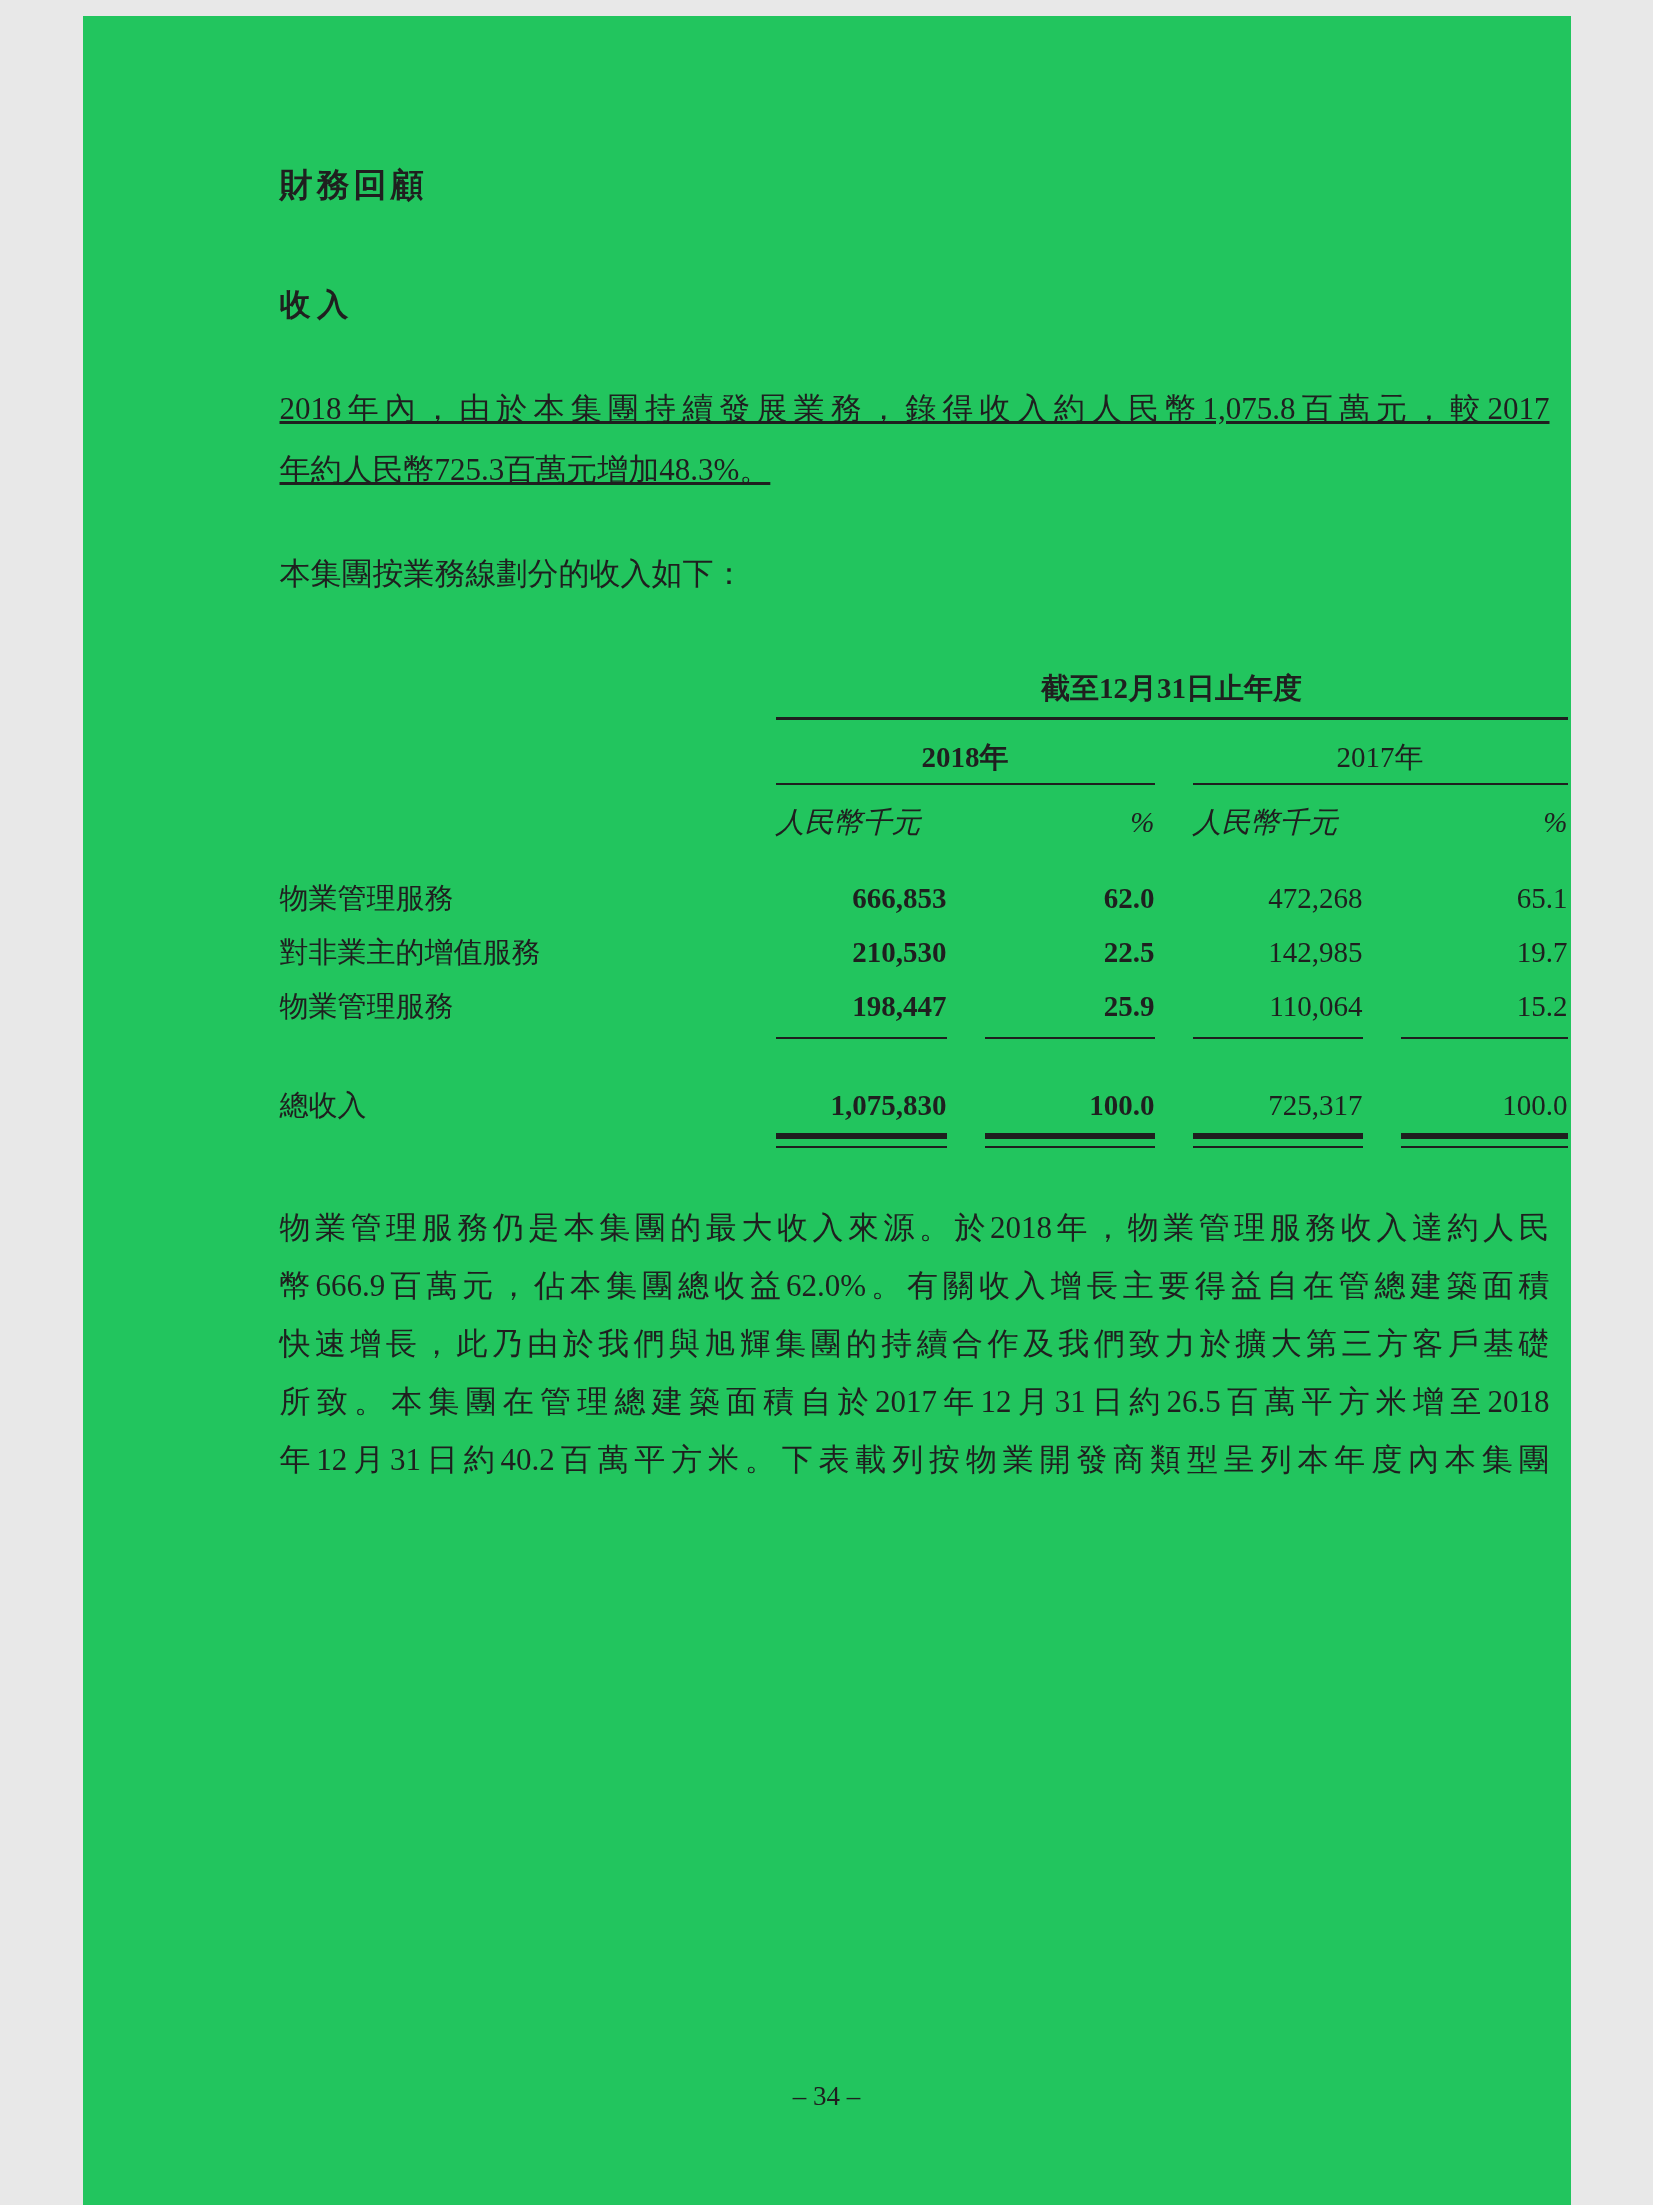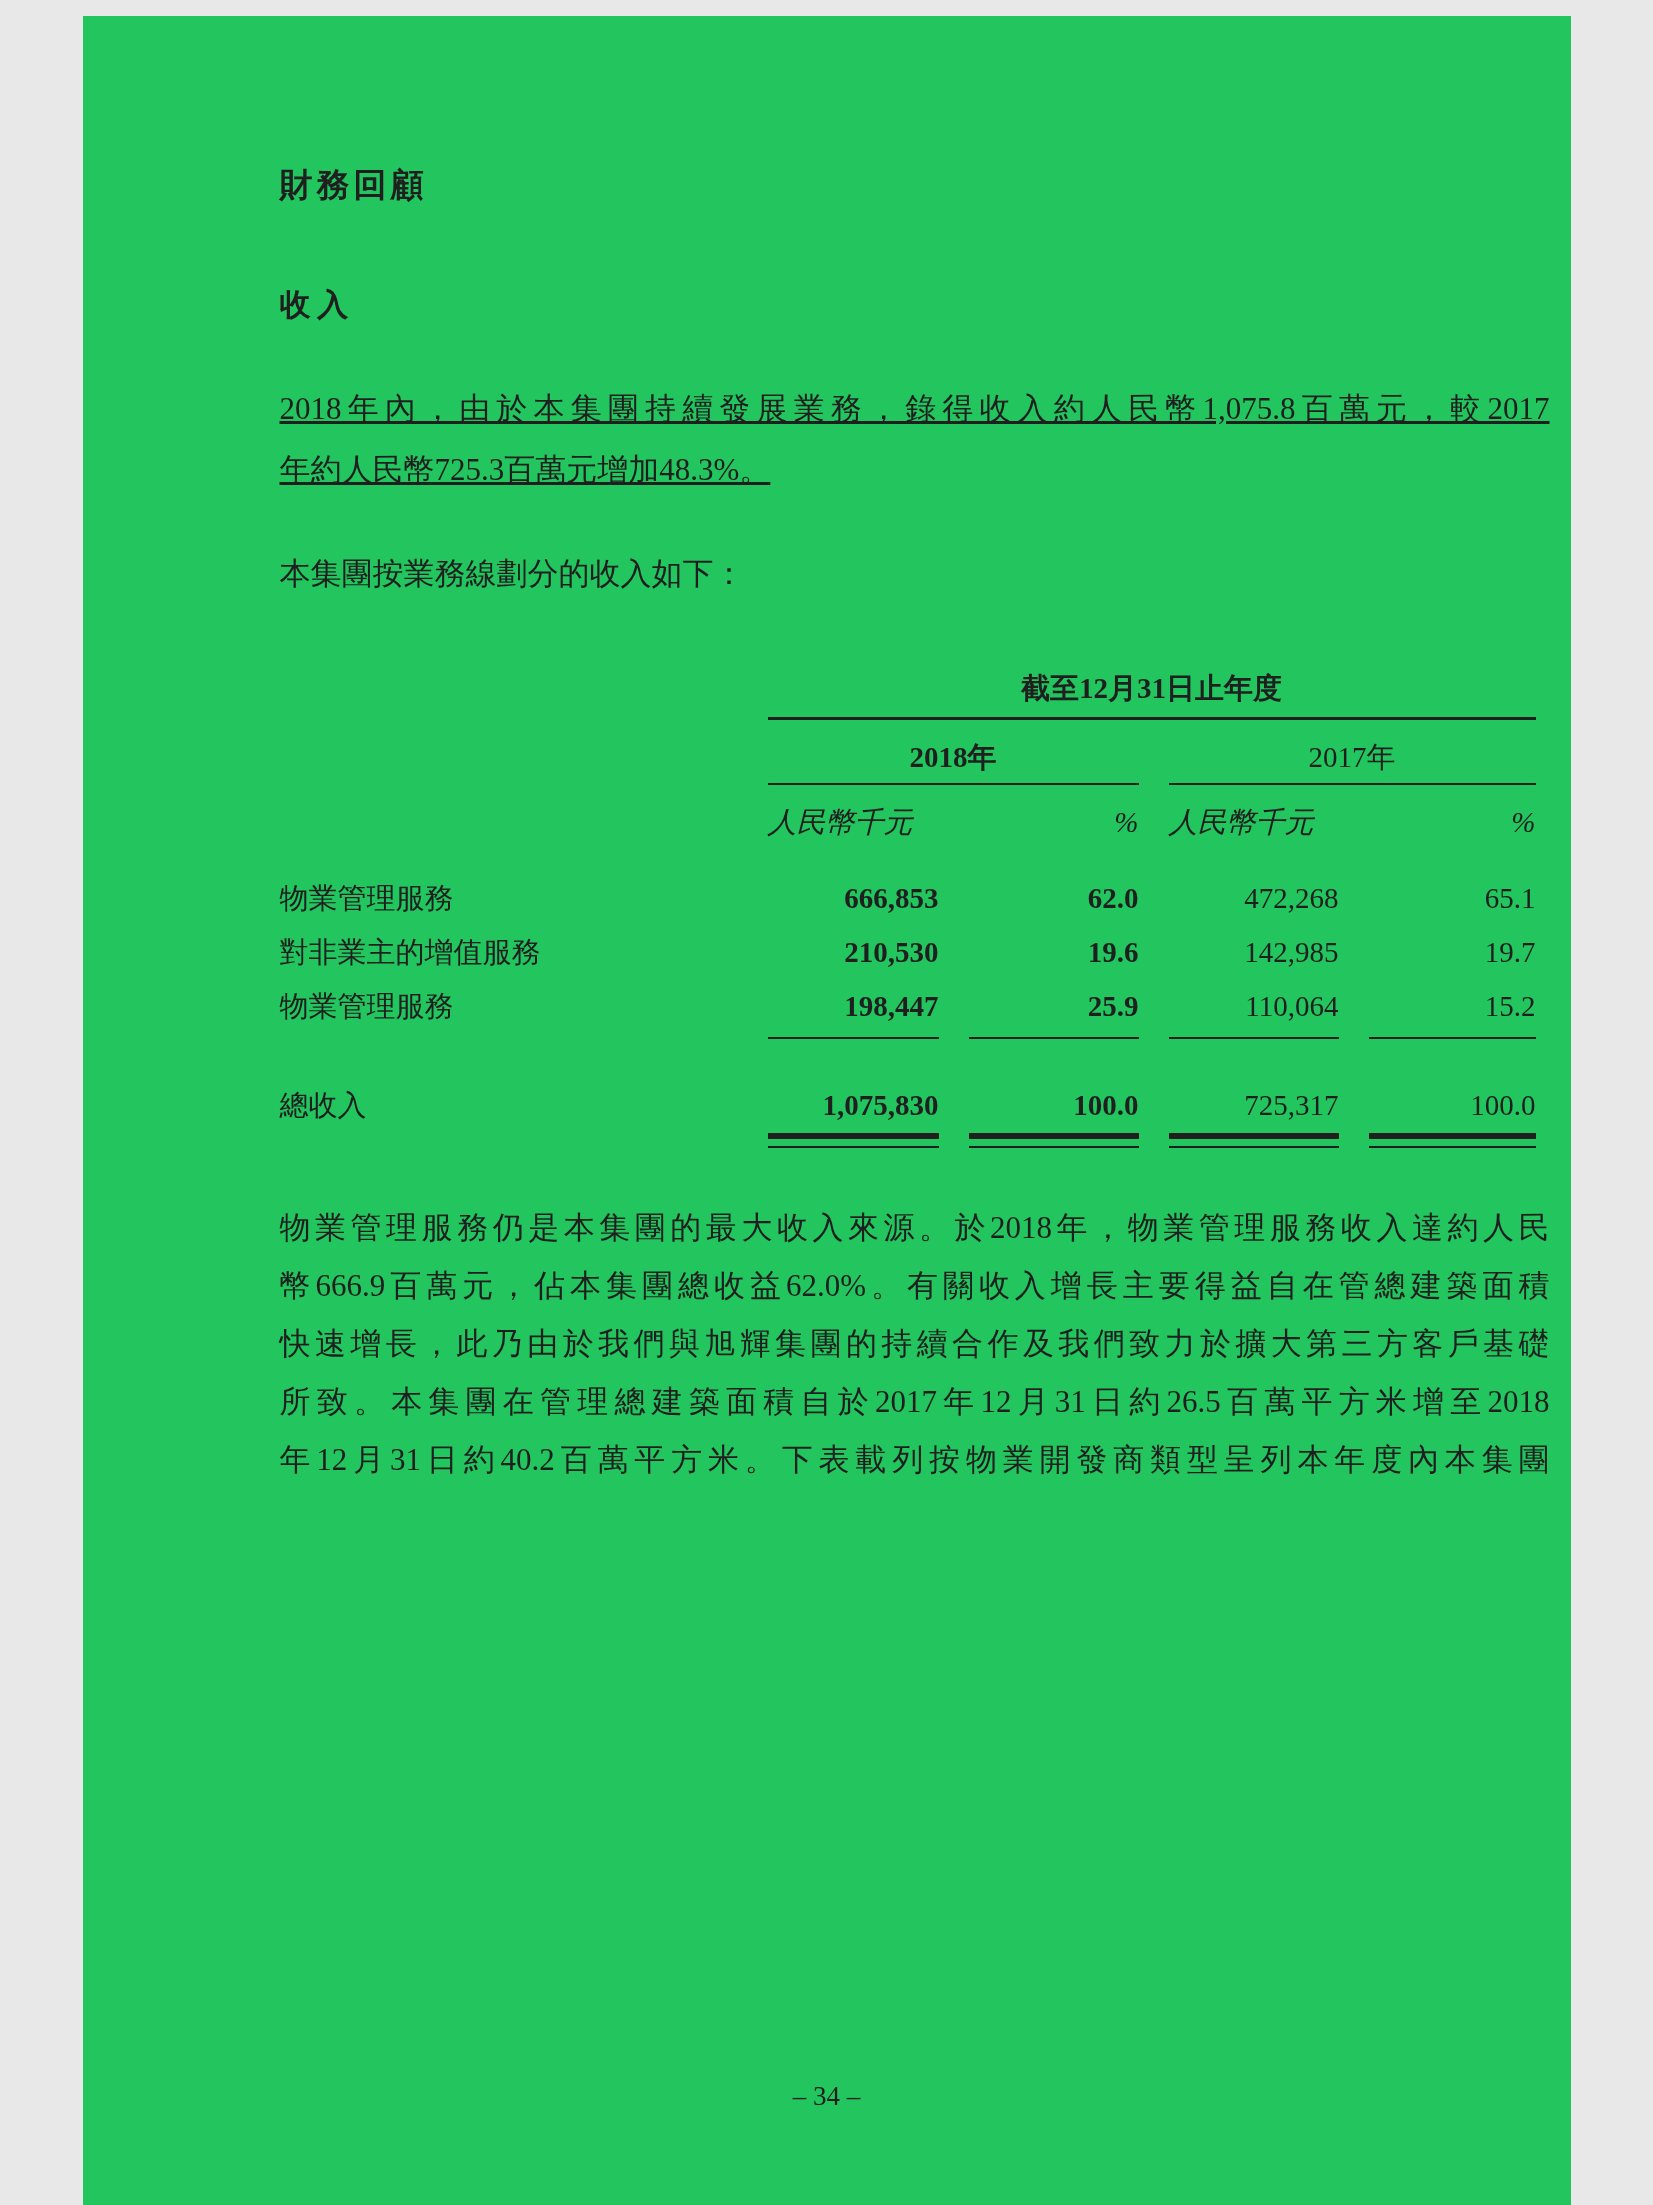--- a/index.html
+++ b/index.html
@@ -40,21 +40,21 @@
   .p1 { margin-top: 56px; line-height: 61px; text-decoration: underline; }
   .p2 { margin-top: 43px; line-height: 61px; }
   .p3 { margin-top: 51px; line-height: 58px; }
   .jline { text-align: justify; text-align-last: justify; }
   .lline { text-align: left; }
 
   
   .trow {
     display: grid;
     grid-template-columns: 458px 171px 170px 170px 167px;
-    column-gap: 30px;
+    column-gap: 38px;
     font-size: 29px;
   }
   .trow .c1 { grid-column: 1; }
   .span-all { grid-column: 2 / 6; }
   .span-2018 { grid-column: 2 / 4; }
   .span-2017 { grid-column: 4 / 6; }
   .period-row { margin-top: 67px; }
   .period-cell {
     text-align: center;
     font-weight: bold;
@@ -138,21 +138,21 @@
         <div class="c1 label-cell">物業管理服務</div>
         <div class="num bold">666,853</div>
         <div class="num bold">62.0</div>
         <div class="num">472,268</div>
         <div class="num">65.1</div>
       </div>
 
       <div class="trow data-row">
         <div class="c1 label-cell">對非業主的增值服務</div>
         <div class="num bold">210,530</div>
-        <div class="num bold">19.6</div>
+        <div class="num bold">22.5</div>
         <div class="num">142,985</div>
         <div class="num">19.7</div>
       </div>
 
       <div class="trow data-row">
         <div class="c1 label-cell">物業管理服務</div>
         <div class="num bold">198,447</div>
         <div class="num bold">25.9</div>
         <div class="num">110,064</div>
         <div class="num">15.2</div>

